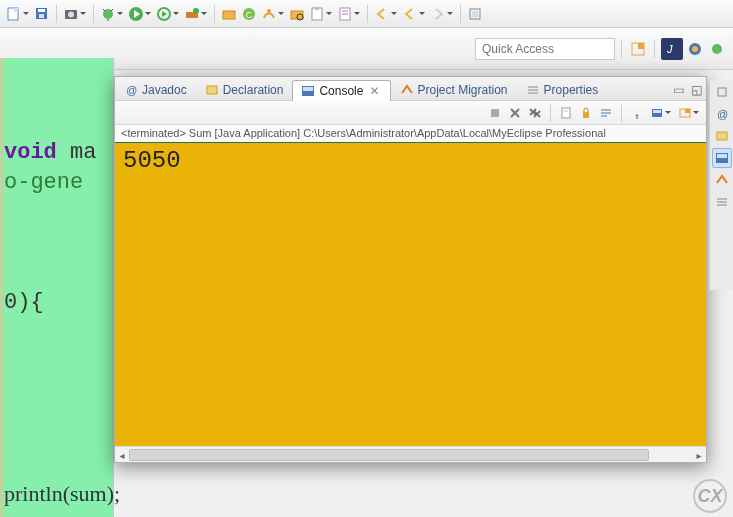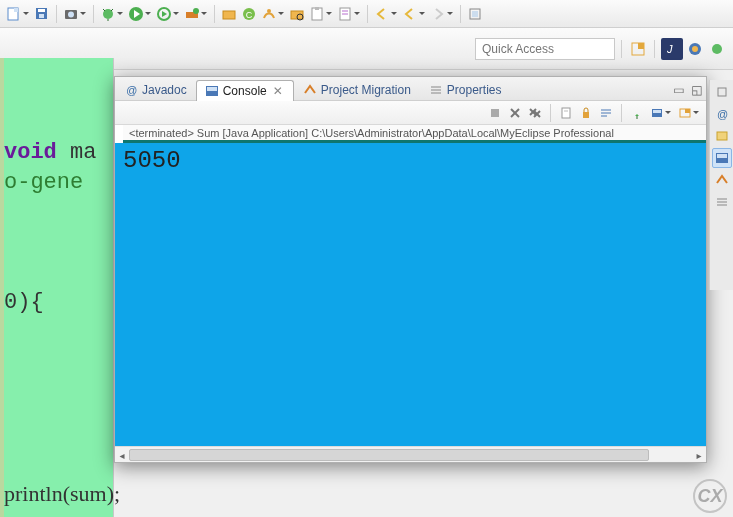--- a/index.html
+++ b/index.html
@@ -176,32 +176,31 @@
     padding: 0 4px;
   }
 
   .status-line {
     height: 18px;
     font-size: 11px;
     color: #555;
     padding: 2px 6px;
     white-space: nowrap;
     overflow: hidden;
-    border-bottom: 3px solid #0f766e;
+    border-bottom: 1px solid #0f766e;
     background: #fafafa;
-    margin-left: 8px;
   }
   .console-body {
     flex: 1;
     font-family: Consolas, "Courier New", monospace;
     font-size: 24px;
     padding: 4px 8px;
     color: #222;
     overflow: auto;
-    background: #0ea5e9;
+    background: #eab308;
   }
   .h-scroll {
     height: 16px;
     background: #f2f2f2;
     border-top: 1px solid #dcdcdc;
     position: relative;
   }
   .h-scroll .thumb {
     position: absolute; left:14px; top:2px; height:12px; width:520px;
     background: #d6d6d6; border:1px solid #bcbcbc; border-radius:2px;
@@ -401,20 +400,26 @@
   <div class="line-below">println(sum);</div>
 
   <div class="panel">
     <div class="tabs">
       <div class="tab">
         <svg width="14" height="14">
             <text x="2" y="11" font-size="11" font-style="italic" fill="#3a6ea8">@</text>
           </svg>
         <span>Javadoc</span>
       </div>
+      <div class="tab">
+        <svg width="14" height="14">
+            <rect x="2" y="3" width="10" height="8" fill="#f0d27a" stroke="#c9a22e"></rect>
+          </svg>
+        <span>Declaration</span>
+      </div>
       <div class="tab active">
         <svg width="14" height="14">
             <rect x="1" y="2" width="12" height="10" fill="#4a78b6"></rect>
             <rect x="2" y="3" width="10" height="4" fill="#cfe1f5"></rect>
           </svg>
         <span>Console</span>
         <span class="close">✕</span>
       </div>
       <div class="tab">
         <svg width="14" height="14">

